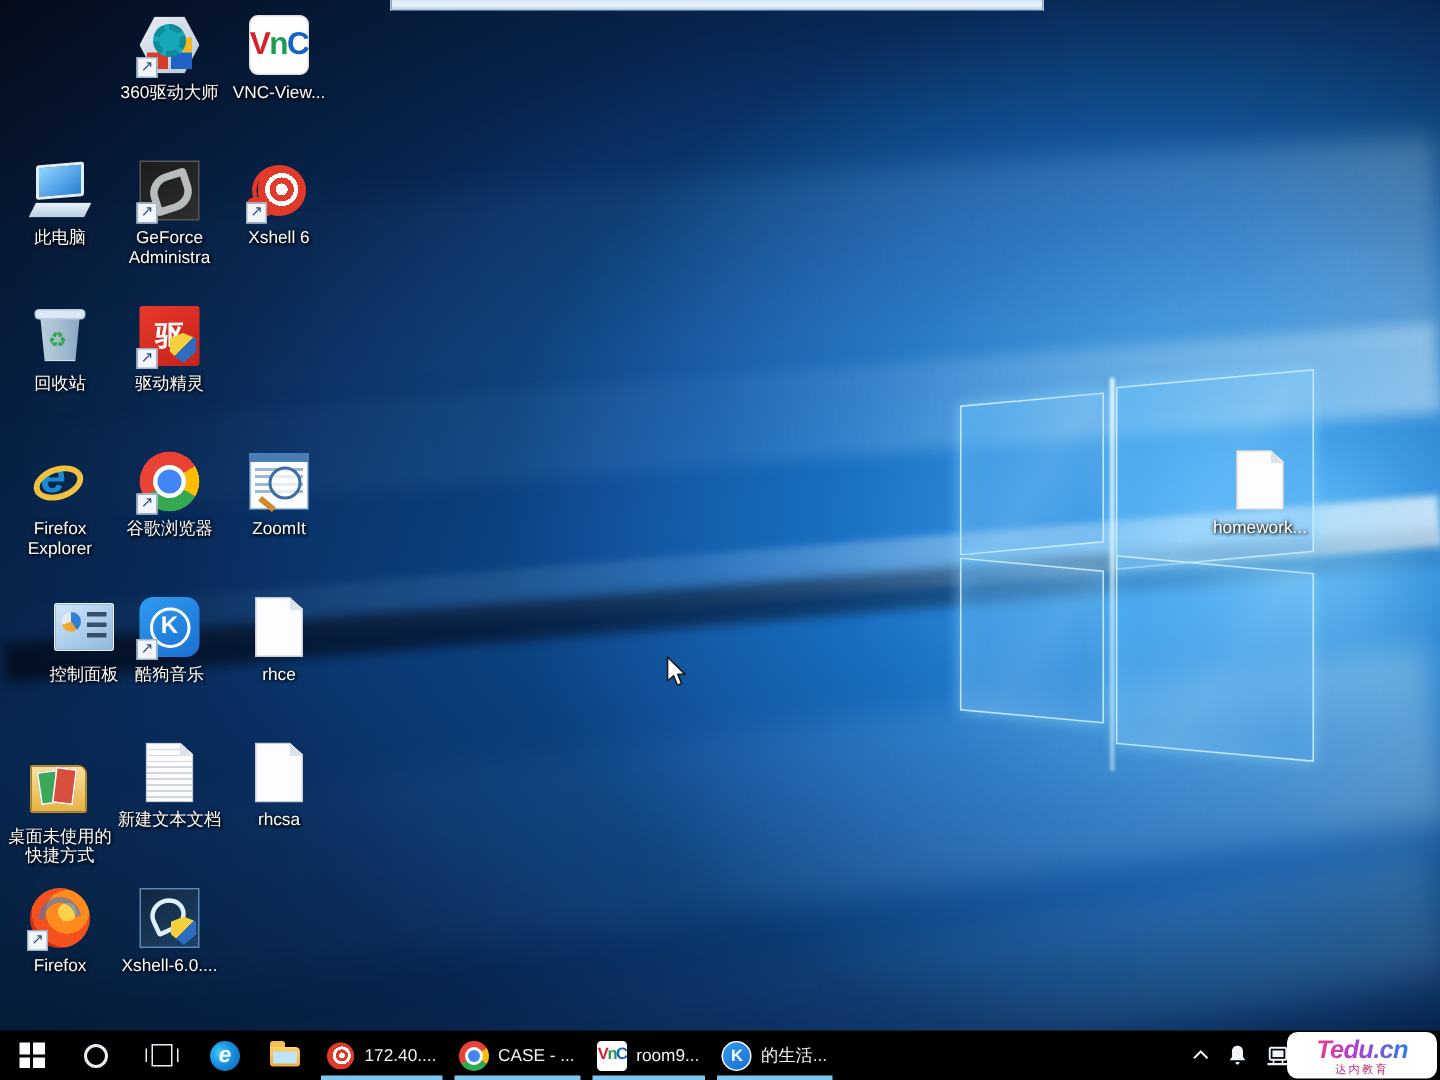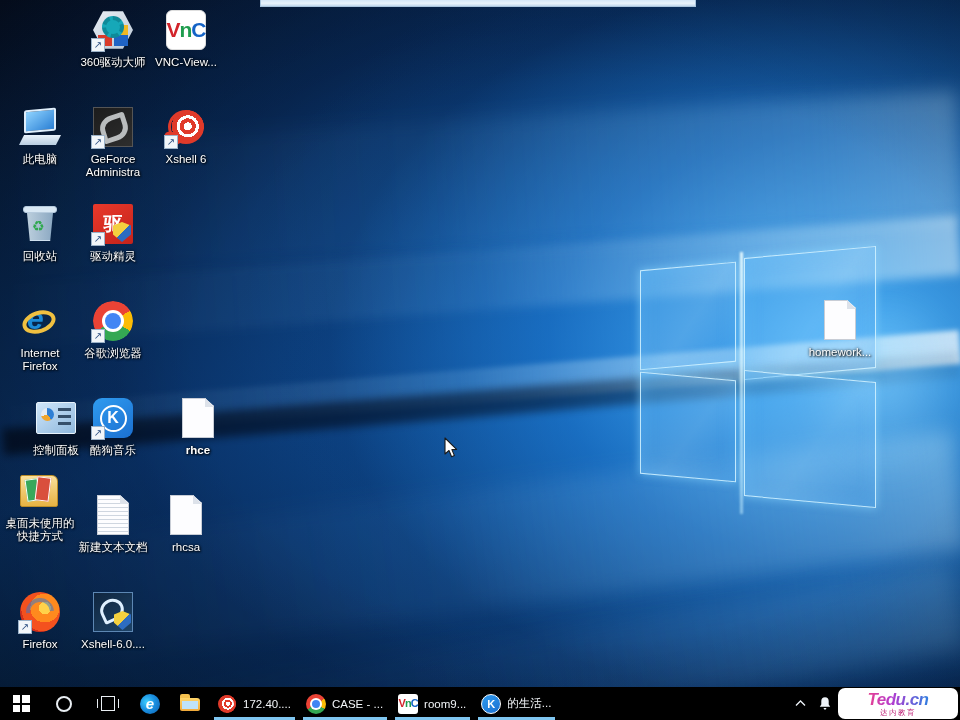--- a/index.html
+++ b/index.html
@@ -424,21 +424,21 @@
     display:flex; align-items:center; gap: 0px;
     padding-right: 4px;
   }
   .tray-item {
     height: 33px; display:flex; align-items:center; justify-content:center;
     padding: 0 6px; color:#eef3f8;
   }
   #tray-lang { font-size: 11px; letter-spacing: 0.4px; padding: 0 5px; }
   #tedu-logo {
     position: absolute; right: 2px; bottom: 1px;
-    width: 120px; height: 31px;
+    width: 100px; height: 31px;
     background: #ffffff;
     border-radius: 7px;
     display:flex; flex-direction: column; align-items:center; justify-content:center;
     line-height: 1;
     overflow: hidden;
   }
   #tedu-main {
     font-size: 17px; font-weight: bold; font-style: italic;
     background: linear-gradient(to right, #e8418f 0%, #b43bd0 40%, #2e7fe0 100%);
     -webkit-background-clip: text; background-clip: text; color: transparent;
@@ -550,35 +550,47 @@
     </div>
 
 
     <div class="dicon" style="left:4px; top:299px;">
       <div class="glyph">
         <div class="art-ie">
             <div class="e">e</div>
             <div class="ring"></div>
           </div>
       </div>
-      <div class="dlabel">Internet Firefox</div>
+      <div class="dlabel">Firefox Explorer</div>
     </div>
 
     <div class="dicon" style="left:77px; top:299px;">
       <div class="glyph">
         <div class="art-chrome">
             <div class="r"></div>
             <div class="w"></div>
             <div class="b"></div>
           </div>
         <div class="shortcut-arrow">↗</div>
       </div>
       <div class="dlabel">谷歌浏览器</div>
     </div>
 
+    <div class="dicon" style="left:150px; top:299px;">
+      <div class="glyph">
+        <div class="art-zoomit">
+            <div class="win"></div>
+            <div class="bar"></div>
+            <div class="lines"></div>
+            <div class="lens"></div>
+            <div class="handle"></div>
+          </div>
+      </div>
+      <div class="dlabel">ZoomIt</div>
+    </div>
 
     <div class="dicon" style="left:20px; top:396px;">
       <div class="glyph">
         <div class="art-cpl">
             <div class="frame"></div>
             <div class="pie"></div>
             <div class="r1"></div>
             <div class="r2"></div>
             <div class="r3"></div>
           </div>
@@ -589,31 +601,31 @@
     <div class="dicon" style="left:77px; top:396px;">
       <div class="glyph">
         <div class="art-kugou">
             <div class="circ">K</div>
           </div>
         <div class="shortcut-arrow">↗</div>
       </div>
       <div class="dlabel">酷狗音乐</div>
     </div>
 
-    <div class="dicon" style="left:162px; top:396px;font-weight:bold;">
+    <div class="dicon" style="left:150px; top:396px;">
       <div class="glyph">
         <div class="art-doc">
             <div class="page"></div>
             <div class="fold"></div>
           </div>
       </div>
       <div class="dlabel">rhce</div>
     </div>
 
-    <div class="dicon" style="left:4px; top:469px;">
+    <div class="dicon" style="left:4px; top:504px;">
       <div class="glyph">
         <div class="art-folderimg">
             <div class="back"></div>
             <div class="ph1"></div>
             <div class="ph2"></div>
           </div>
       </div>
       <div class="dlabel">桌面未使用的快捷方式</div>
     </div>
 

